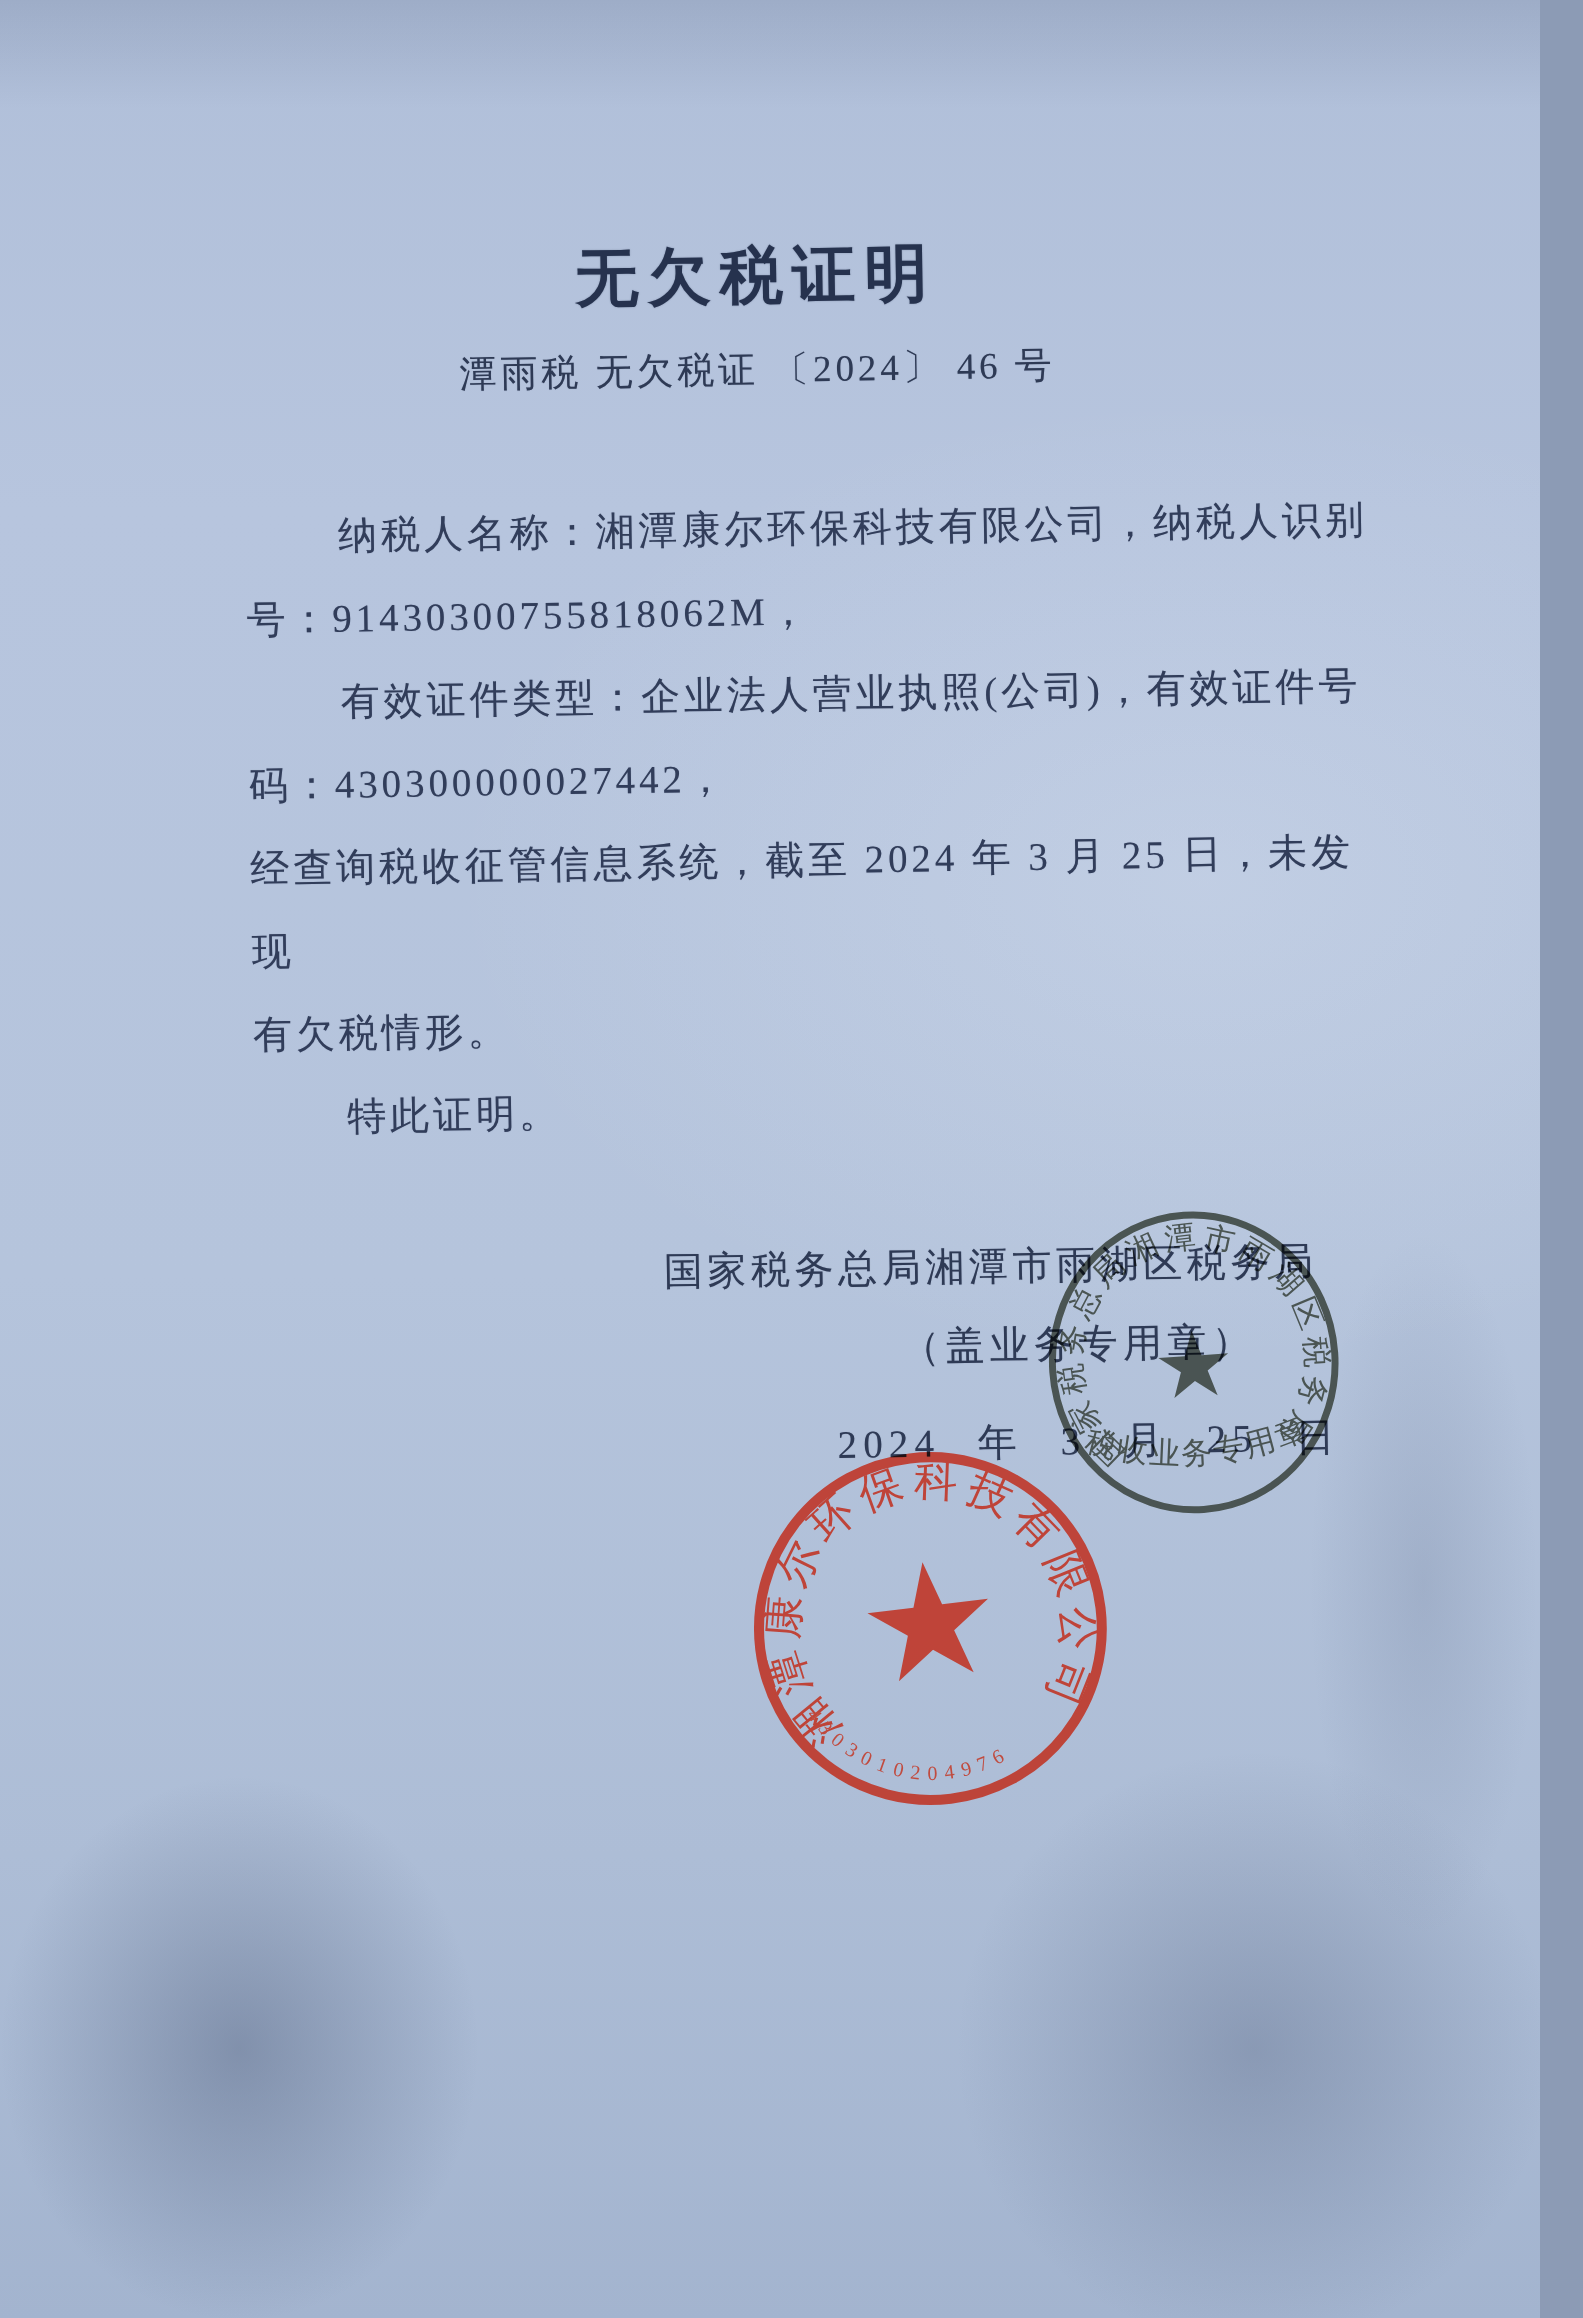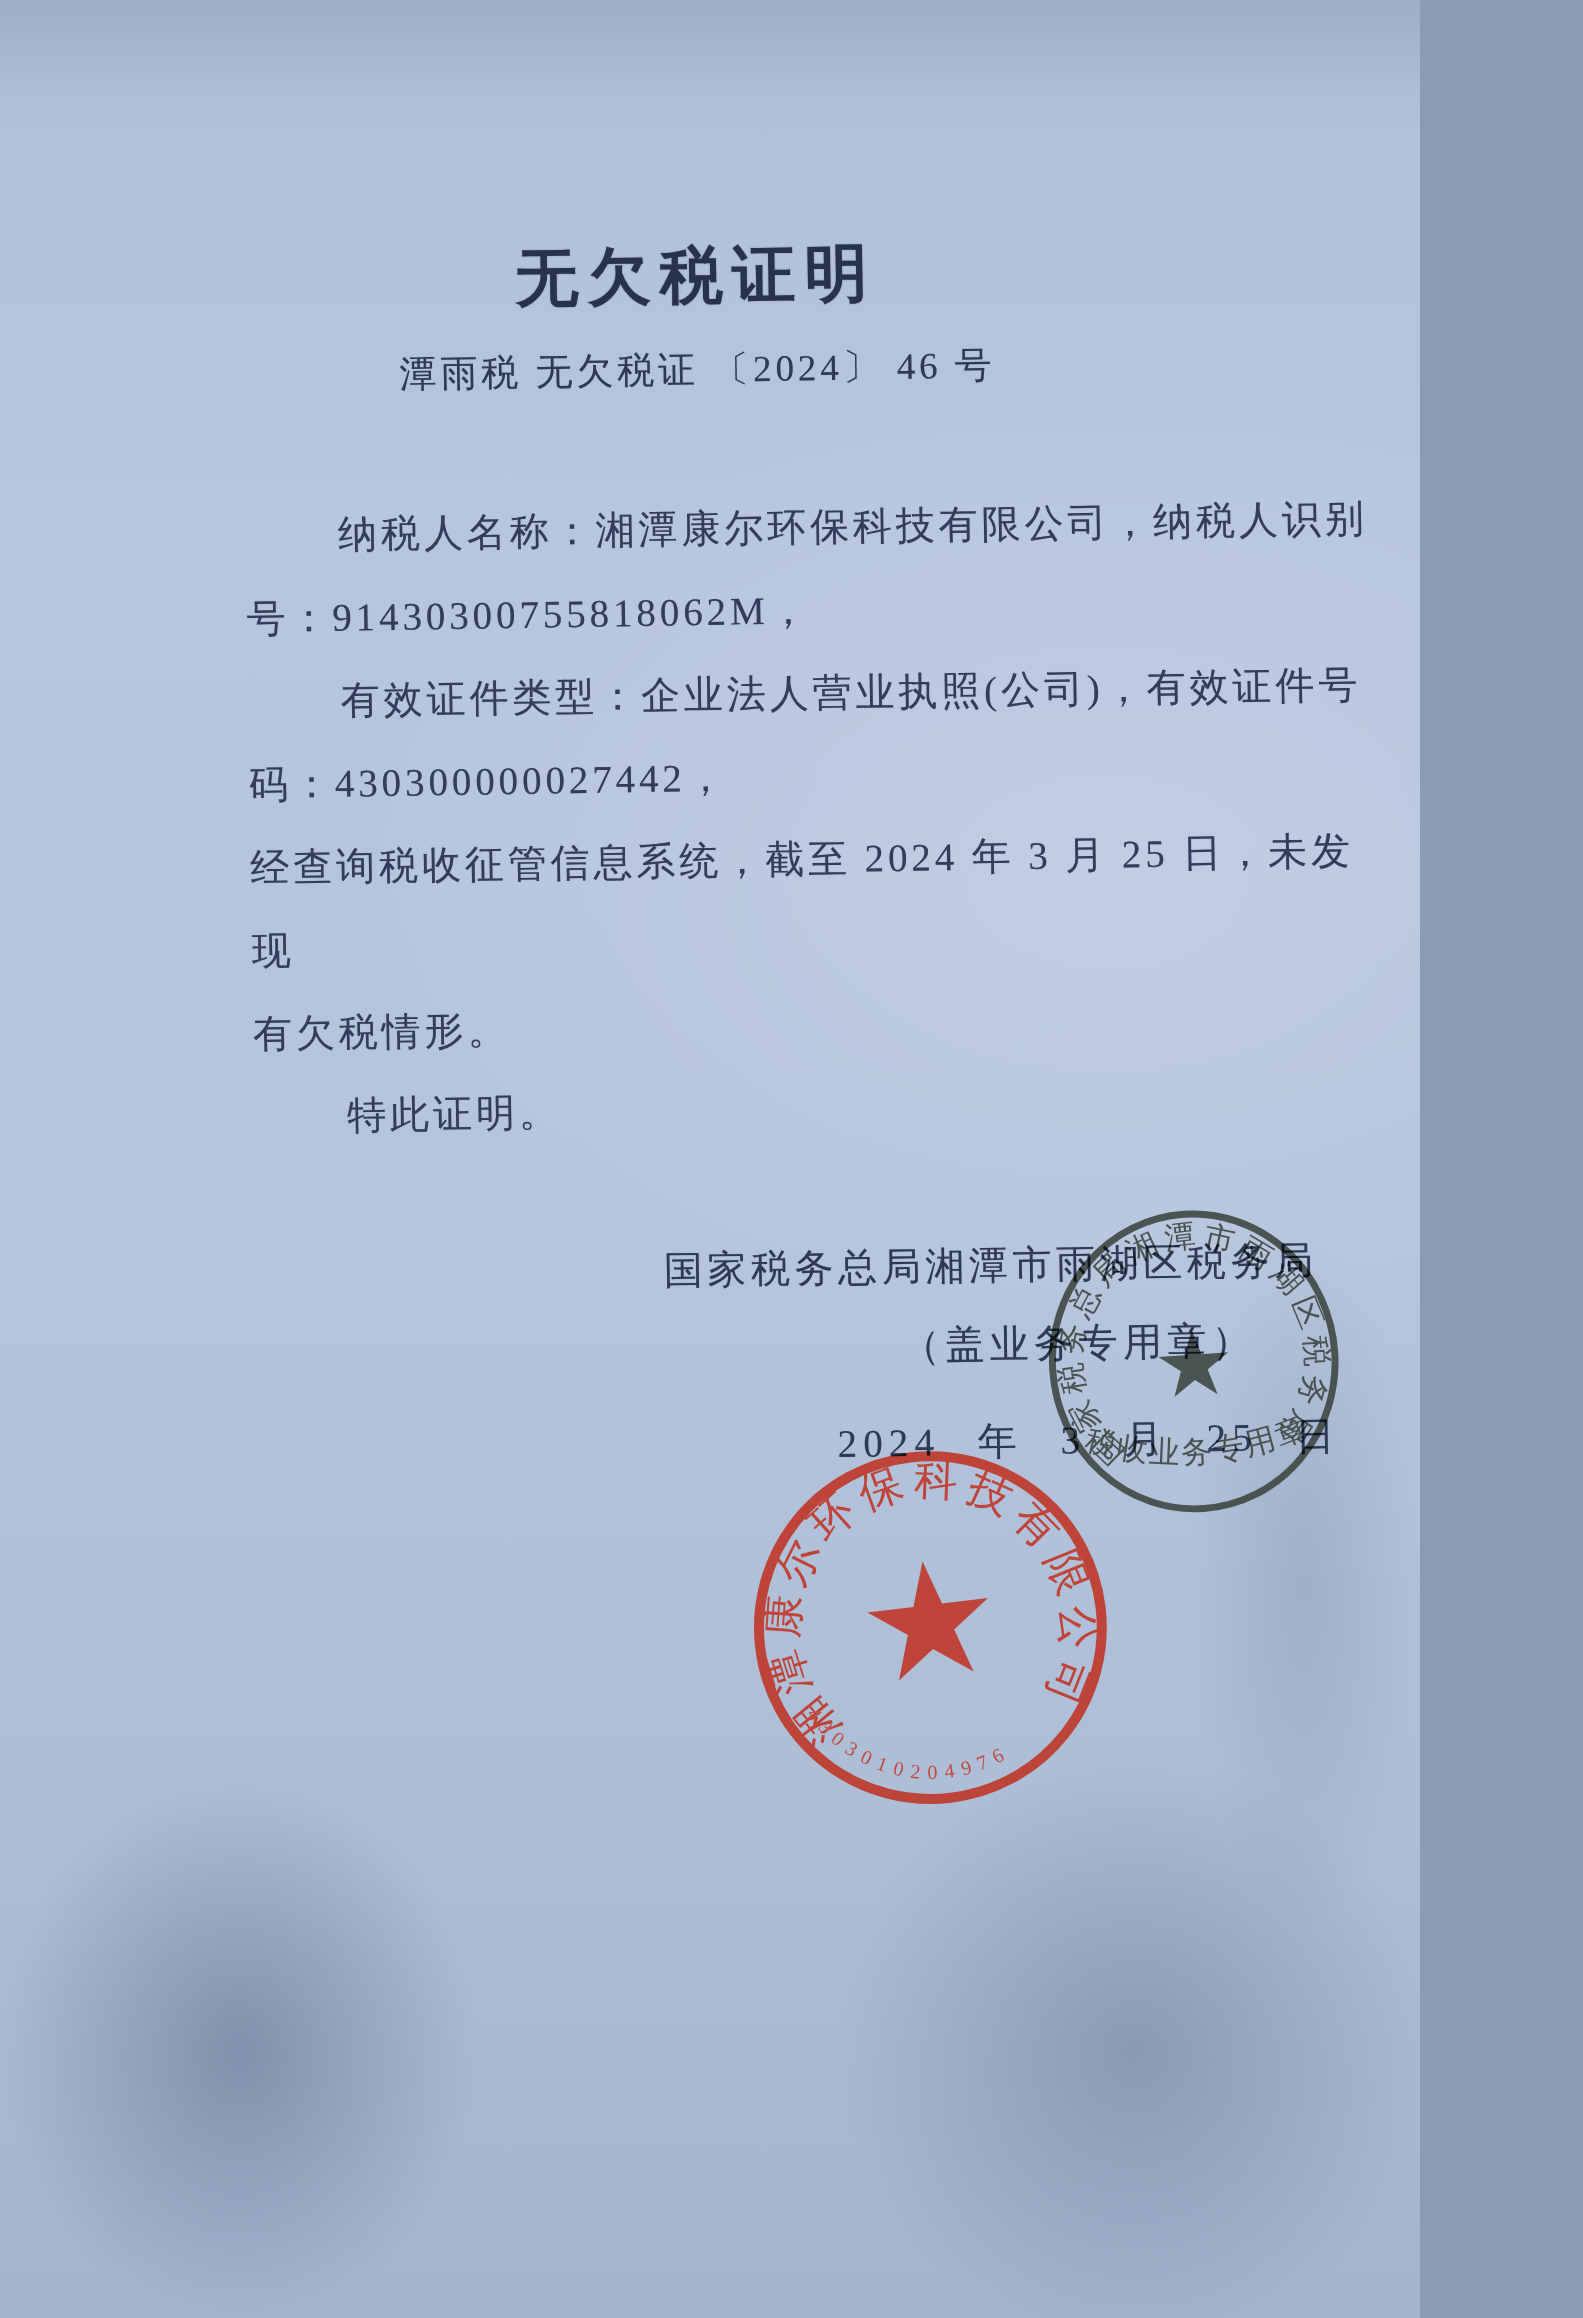--- a/index.html
+++ b/index.html
@@ -1,17 +1,17 @@
 <!DOCTYPE html>
 <html style="font-size:12.4px"><head>
 <meta charset="utf-8">
 <style>
   html,body{margin:0;padding:0;background:#8c9bb5;}
   .page{
-    position:relative;width:1420px;height:2319px;overflow:hidden;
+    position:relative;width:1540px;height:2319px;overflow:hidden;
     background:
       radial-gradient(1082px 696px at 78% 38%, rgba(236,243,253,.20), transparent 70%),
       linear-gradient(180deg,#b0bfd9 0%, #b7c5de 22%, #b5c4dc 55%, #adbdd6 80%, #a3b4cf 100%);
     font-family:"Liberation Serif","DejaVu Serif",serif;
   }
   .shade{position:absolute;pointer-events:none;}
   .shade-top{left:0;top:0;width:100%;height:108px;
     background:linear-gradient(180deg,rgba(93,108,138,.22),transparent);}
   .shade-bl{left:-93px;bottom:-108px;width:665px;height:757px;
     background:radial-gradient(closest-side,rgba(52,66,96,.34),transparent 72%);}

